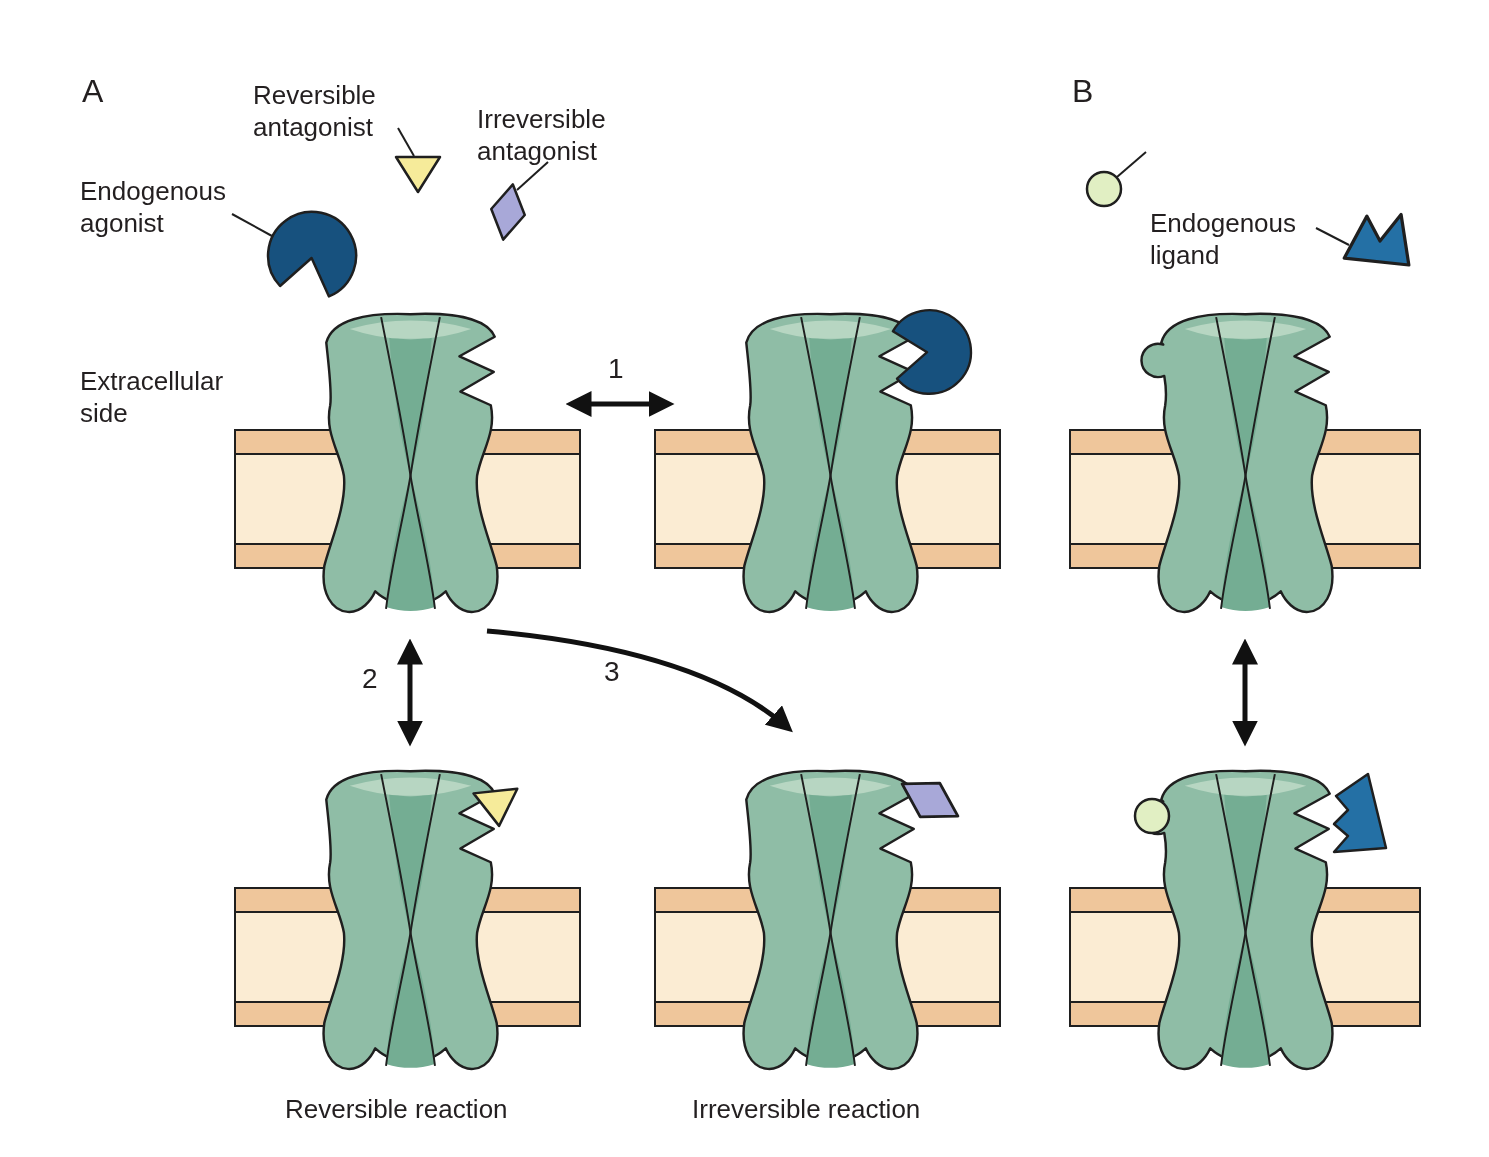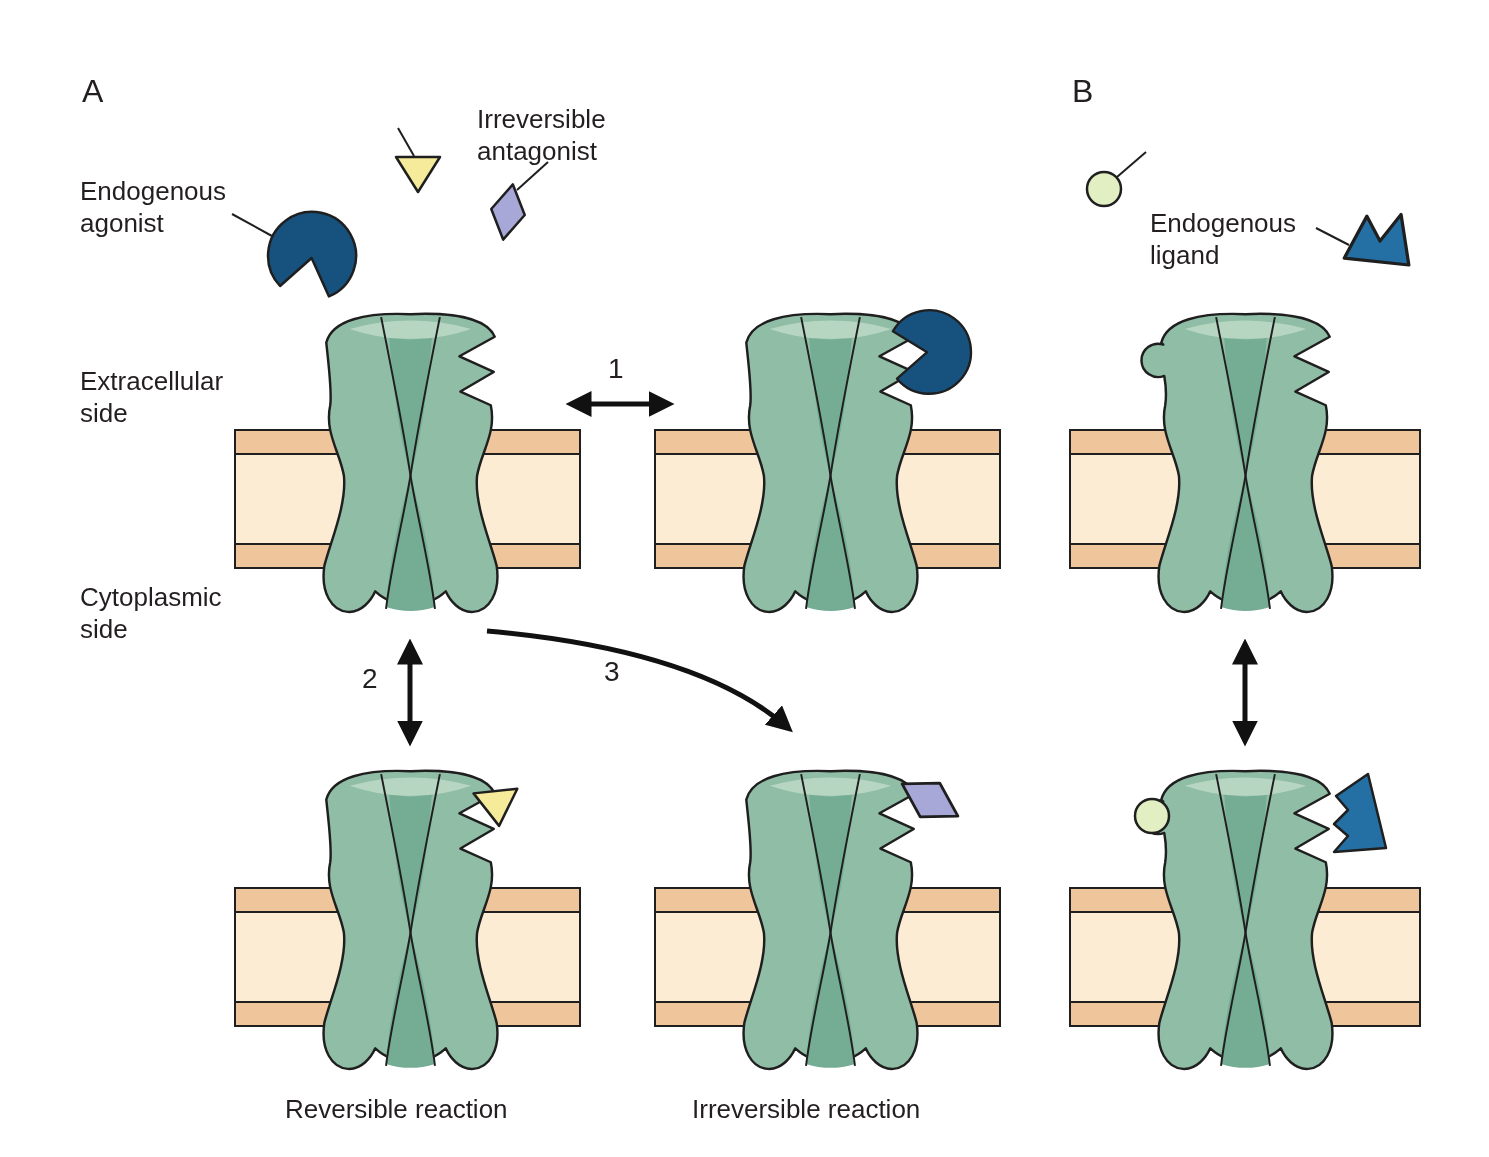--- a/index.html
+++ b/index.html
@@ -132,25 +132,25 @@
 
   <line x1="572" y1="404" x2="668" y2="404" stroke="#111111" stroke-width="5" marker-start="url(#ah)" marker-end="url(#ah)"></line>
   <line x1="410" y1="645" x2="410" y2="740" stroke="#111111" stroke-width="5" marker-start="url(#ah)" marker-end="url(#ah)"></line>
   <path d="M 487,631 Q 700,650 788,728" fill="none" stroke="#111111" stroke-width="5" marker-end="url(#ah)"></path>
   <line x1="1245" y1="645" x2="1245" y2="740" stroke="#111111" stroke-width="5" marker-start="url(#ah)" marker-end="url(#ah)"></line>
 </svg>
 
 <div class="lbl panel-letter" style="left:82px;top:72px;">A</div>
 <div class="lbl panel-letter" style="left:1072px;top:72px;">B</div>
 
+<div class="lbl" style="left:253px;top:80px;width:150px;">Reversible antagonist</div>
 <div class="lbl" style="left:477px;top:104px;width:160px;">Irreversible antagonist</div>
 <div class="lbl" style="left:80px;top:176px;width:170px;">Endogenous agonist</div>
 
 <div class="lbl" style="left:80px;top:366px;width:170px;">Extracellular side</div>
-<div class="lbl" style="left:80px;top:582px;width:170px;">Cytoplasmic side</div>
 
 <div class="lbl" style="left:1150px;top:208px;width:150px;">Endogenous ligand</div>
 
 <div class="lbl step-num" style="left:608px;top:352px;">1</div>
 <div class="lbl step-num" style="left:362px;top:662px;">2</div>
 <div class="lbl step-num" style="left:604px;top:655px;">3</div>
 
 <div class="lbl caption" style="left:285px;top:1094px;width:260px;">Reversible reaction</div>
 <div class="lbl caption" style="left:692px;top:1094px;width:280px;">Irreversible reaction</div>
 

